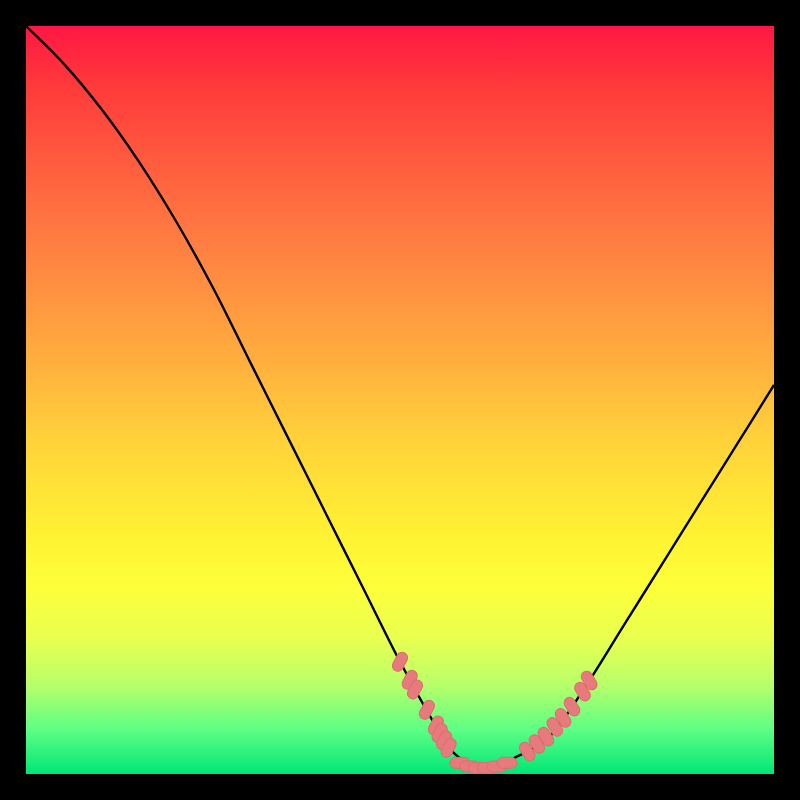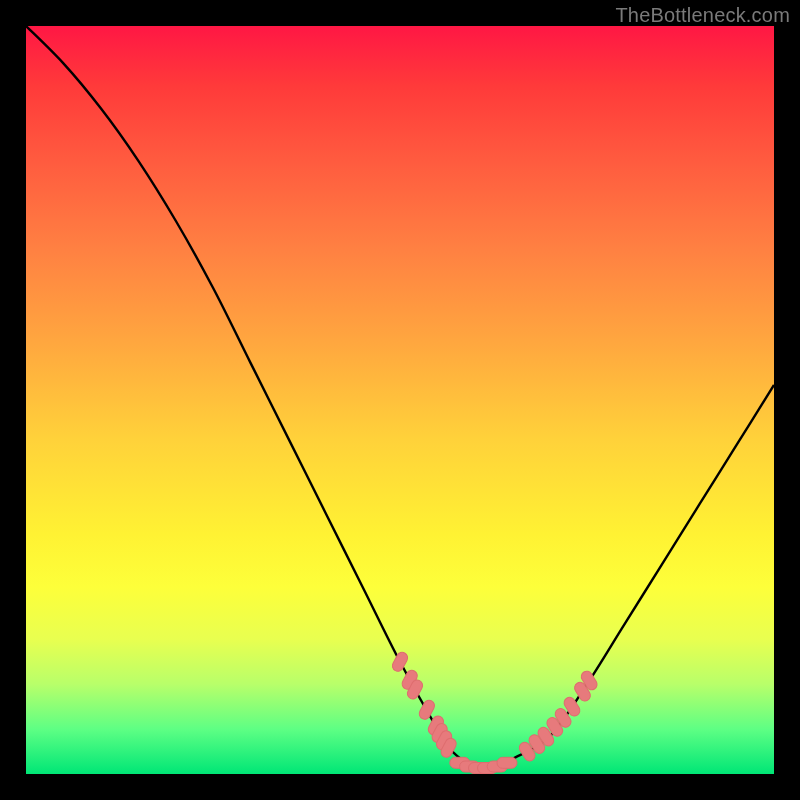--- a/index.html
+++ b/index.html
@@ -91,14 +91,13 @@
           <rect x="-10.0" y="-5.5" width="20" height="11" rx="5.5" fill="#e77a7c" stroke="#de6d6f" stroke-width="1" transform="translate(510.9,718.1) rotate(58)"></rect>
           <rect x="-10.0" y="-5.5" width="20" height="11" rx="5.5" fill="#e77a7c" stroke="#de6d6f" stroke-width="1" transform="translate(519.9,710.6) rotate(58)"></rect>
           <rect x="-10.0" y="-5.5" width="20" height="11" rx="5.5" fill="#e77a7c" stroke="#de6d6f" stroke-width="1" transform="translate(528.8,700.9) rotate(58)"></rect>
           <rect x="-10.0" y="-5.5" width="20" height="11" rx="5.5" fill="#e77a7c" stroke="#de6d6f" stroke-width="1" transform="translate(537.1,691.9) rotate(58)"></rect>
           <rect x="-10.0" y="-5.5" width="20" height="11" rx="5.5" fill="#e77a7c" stroke="#de6d6f" stroke-width="1" transform="translate(546.0,680.7) rotate(58)"></rect>
           <rect x="-10.0" y="-5.5" width="20" height="11" rx="5.5" fill="#e77a7c" stroke="#de6d6f" stroke-width="1" transform="translate(556.5,665.7) rotate(58)"></rect>
           <rect x="-10.0" y="-5.5" width="20" height="11" rx="5.5" fill="#e77a7c" stroke="#de6d6f" stroke-width="1" transform="translate(563.2,654.5) rotate(58)"></rect>
         </g>
     </svg>
   </div>
-  <div class="watermark">TheBottleneck.com</div>
 </div>
 
 </body></html>

